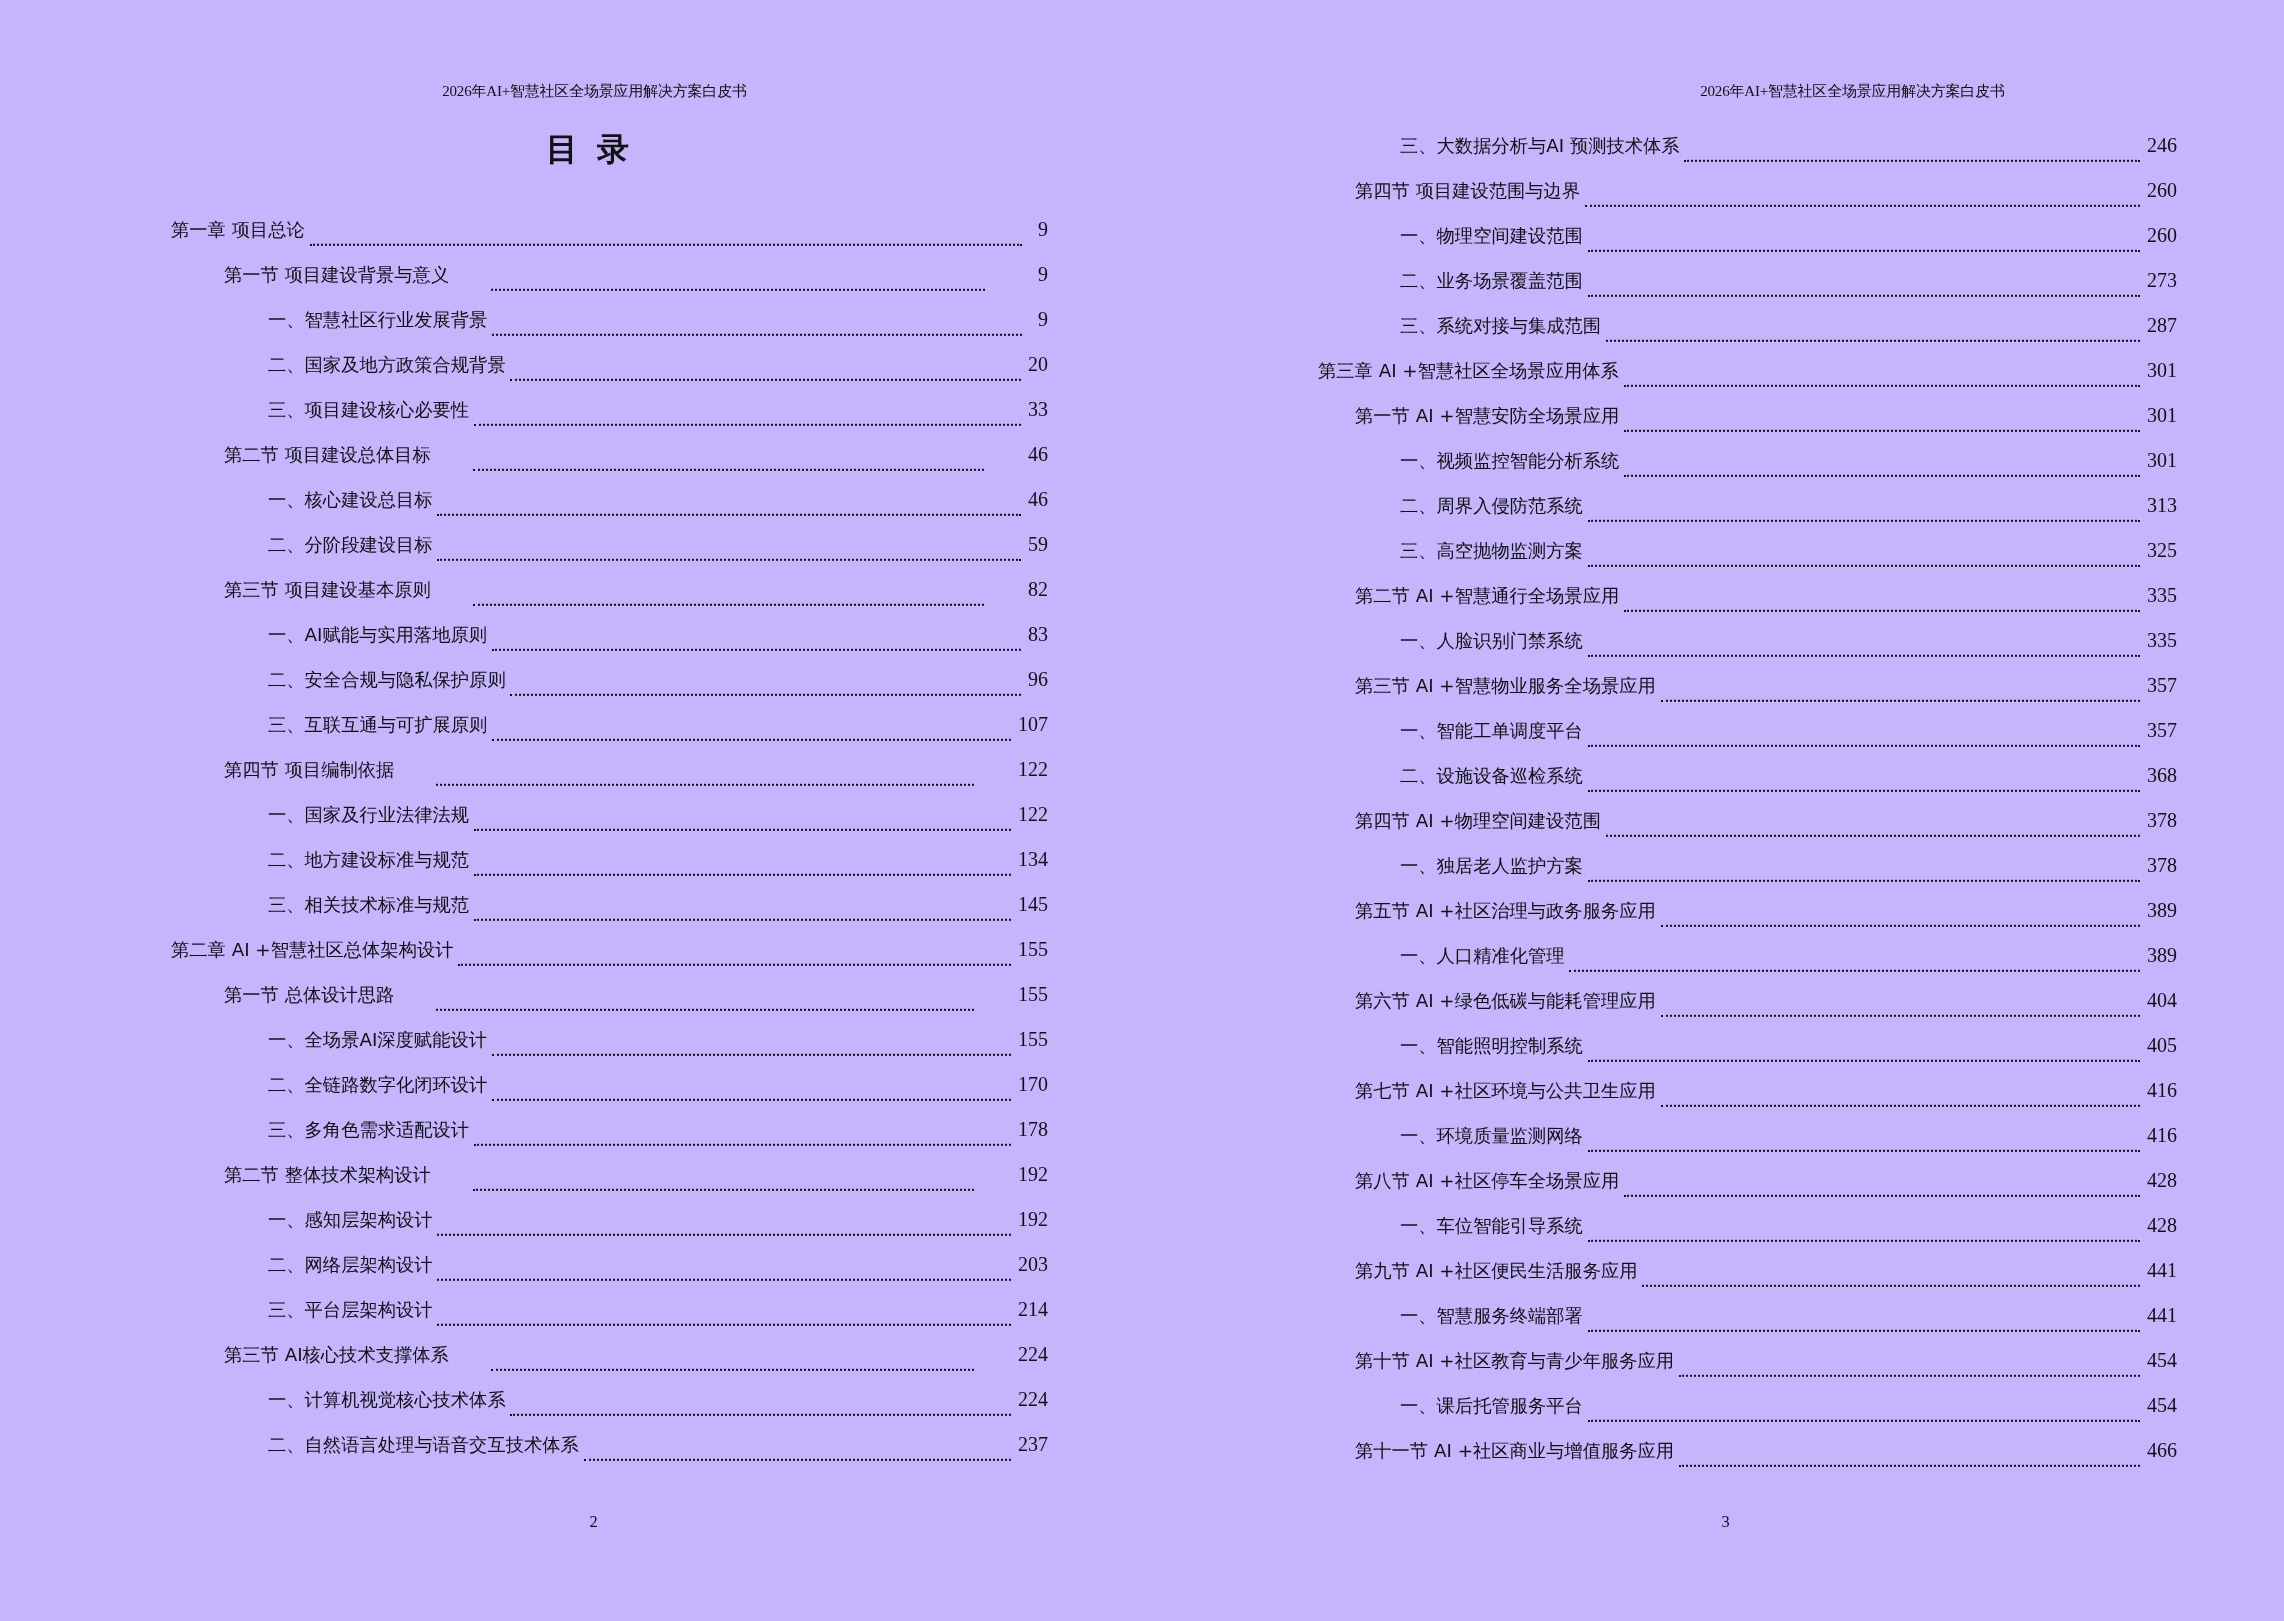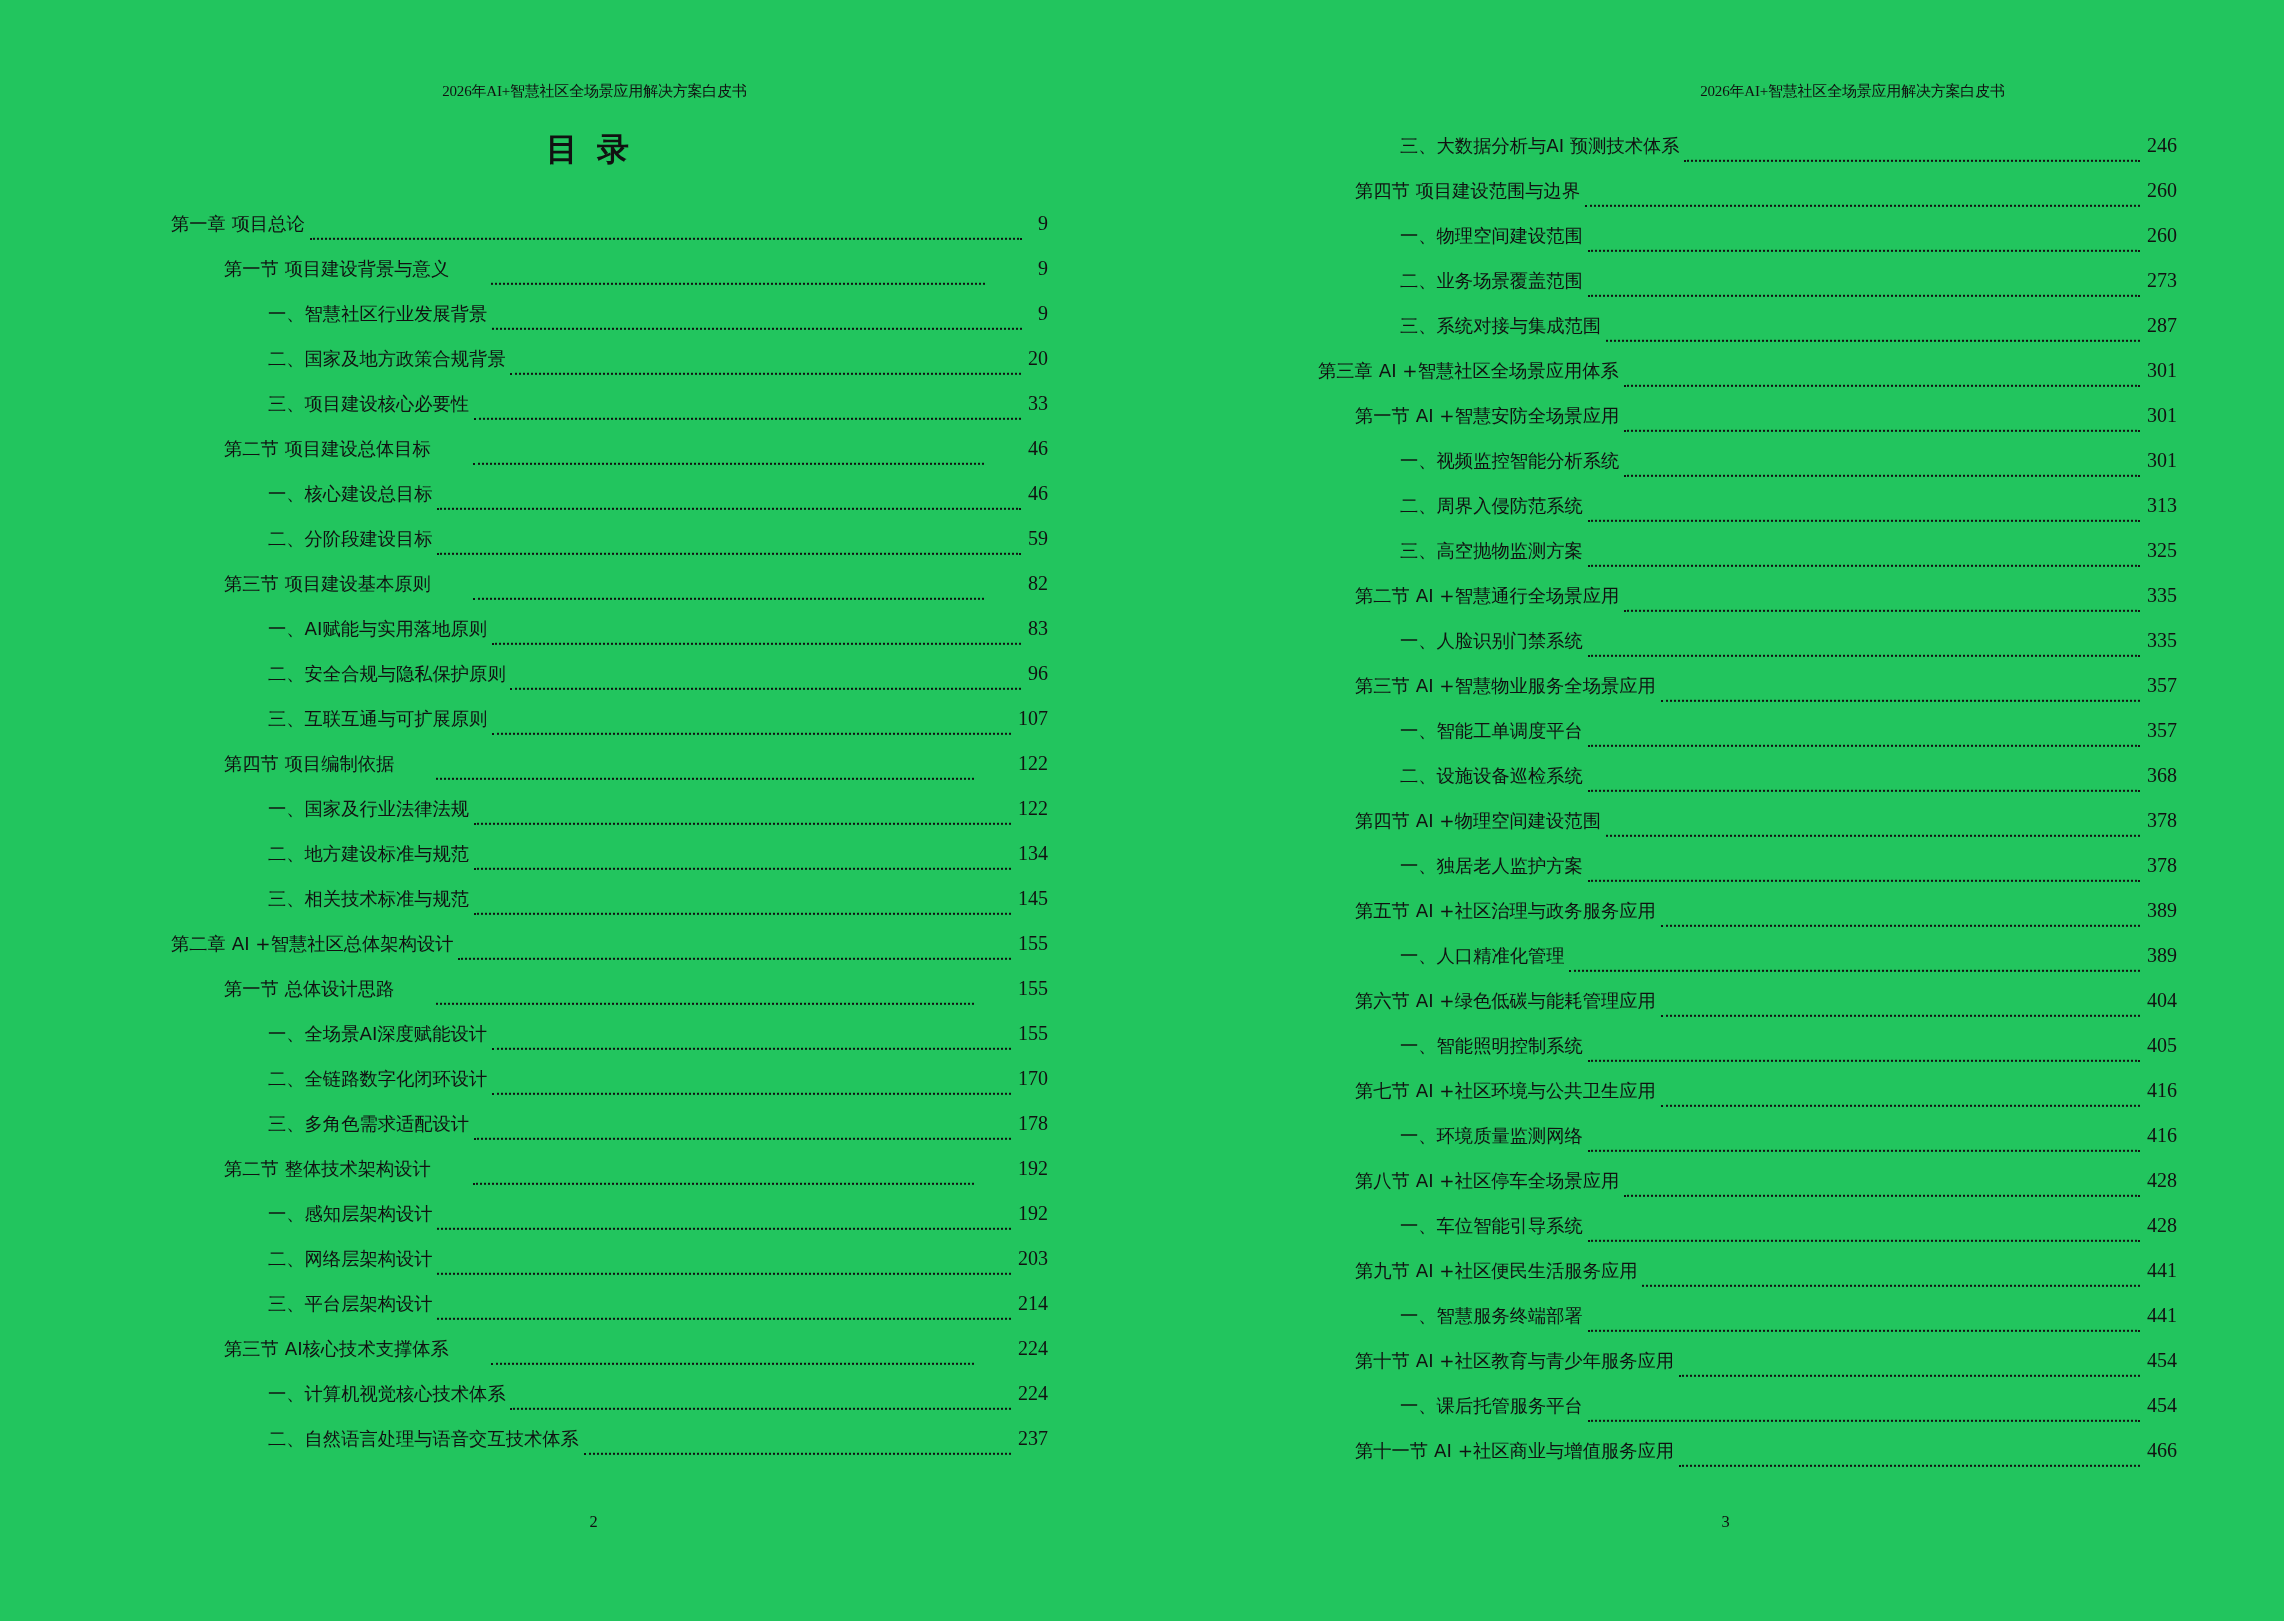--- a/index.html
+++ b/index.html
@@ -1,36 +1,36 @@
 <!DOCTYPE html>
 <html style="font-size:7.7px"><head>
 <meta charset="utf-8">
 <style>
   html, body { margin: 0; padding: 0; background: #ffffff; }
   body {
     width: 2284px; height: 1622px; position: relative; overflow: hidden;
     font-family: "DejaVu Serif", "Liberation Serif", serif; color: #111111;
   }
-  .page { position: absolute; top: 0; height: 1622px; background: #22c55e; }
+  .page { position: absolute; top: 0; height: 1622px; background: #c4b5fd; }
   .page-left { left: 0; width: 1142px; }
   .page-right { left: 1142px; width: 1142px; }
   .running-header {
     position: absolute; top: 81px; height: 21px; line-height: 21px;
     font-size: 15px; text-align: center; white-space: nowrap;
     font-family: "Liberation Serif", "DejaVu Serif", serif; letter-spacing: -0.2px;
   }
   .page-left .running-header { left: 414px; width: 361px; }
   .page-right .running-header { left: 530px; width: 361px; }
   .toc-title {
     position: absolute; top: 130px; left: 520px; width: 154px; height: 39px;
     line-height: 39px; font-size: 32px; text-align: center; letter-spacing: 19px;
     font-family: "DejaVu Serif", "Liberation Serif", serif; font-weight: bold;
   }
   .toc { position: absolute; margin: 12px; padding: 0; list-style: none; }
-  .page-left .toc { left: 0; top: 198px; width: 1036px; }
+  .page-left .toc { left: 0; top: 204px; width: 1036px; }
   .page-right .toc { left: 0; top: 120px; width: 1023px; }
   .toc-entry {
     display: flex; align-items: baseline; height: 45px; line-height: 27px;
     font-size: 19px; white-space: nowrap; box-sizing: border-box;
   }
   .page-left .toc-entry.lvl-1 { padding-left: 159px; }
   .page-left .toc-entry.lvl-2 { padding-left: 212px; gap: 37px; }
   .page-left .toc-entry.lvl-3 { padding-left: 256px; }
   .page-right .toc-entry.lvl-1 { padding-left: 164px; }
   .page-right .toc-entry.lvl-2 { padding-left: 201px; }

